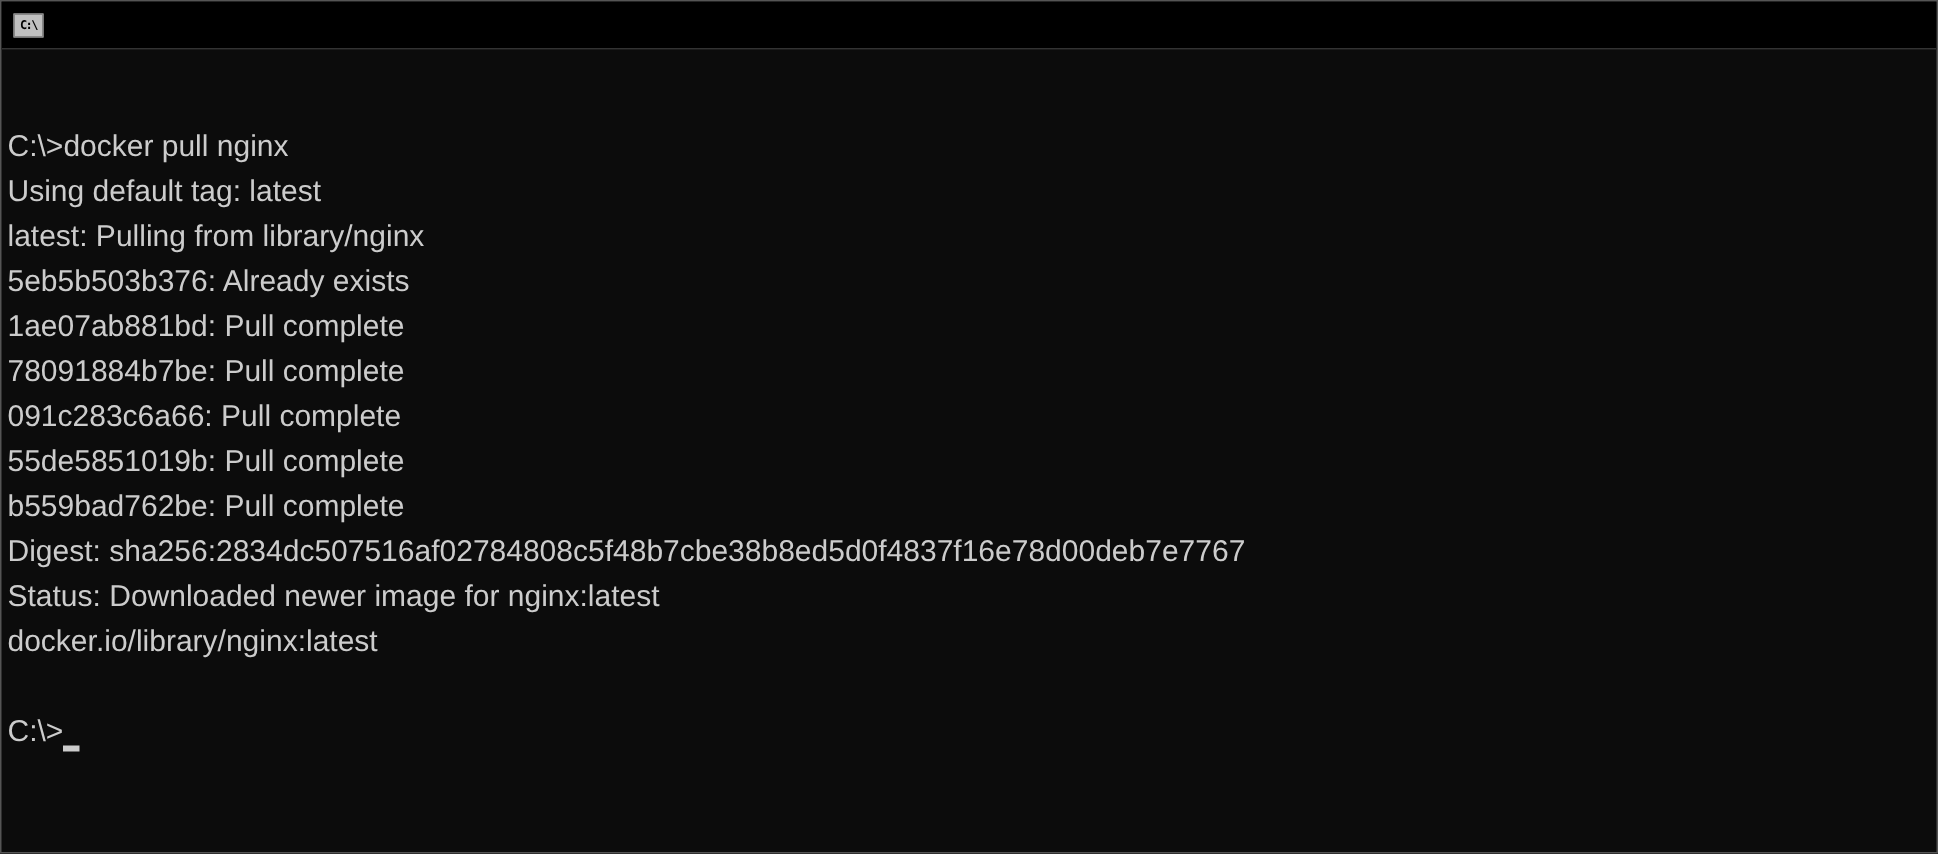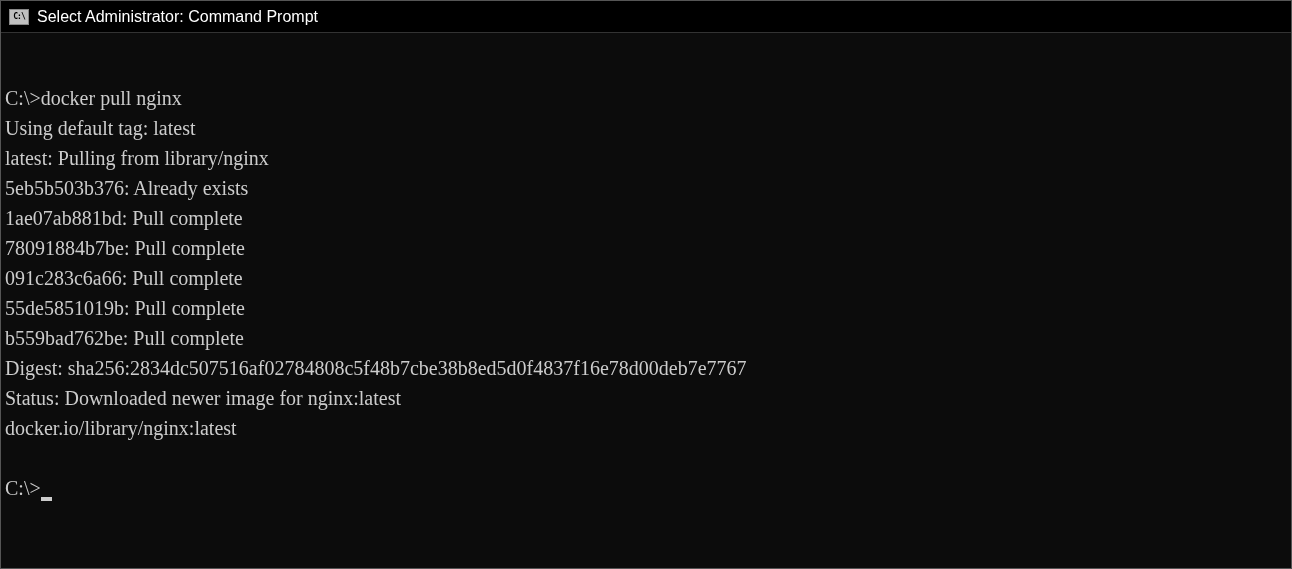--- a/index.html
+++ b/index.html
@@ -43,38 +43,37 @@
       font-family: 'Segoe UI', Tahoma, sans-serif;
       font-size: 16px;
       font-weight: 400;
     }
     .terminal {
       padding: 20px 4px 4px 4px;
       color: #cccccc;
       font-size: 20px;
       line-height: 1.5;
       white-space: pre;
-      font-family: Liberation Serif, serif;
+      font-family: Liberation Sans, sans-serif;
     }
     .line {
       display: block;
     }
     .cursor {
       display: inline-block;
       width: 11px;
       height: 4px;
       background: #cccccc;
       vertical-align: bottom;
       margin-bottom: 2px;
     }
   </style>
 </head>
 <body>
 
 <div class="titlebar">
   <div class="titlebar-icon">C:\</div>
-  <div class="titlebar-text">Select Administrator: Command Prompt</div>
 </div>
 
 <div class="terminal">
 <span class="line"><span>C:\&gt;</span><span>docker pull nginx</span></span><span class="line">Using default tag: latest</span><span class="line">latest: Pulling from library/nginx</span><span class="line">5eb5b503b376: Already exists</span><span class="line">1ae07ab881bd: Pull complete</span><span class="line">78091884b7be: Pull complete</span><span class="line">091c283c6a66: Pull complete</span><span class="line">55de5851019b: Pull complete</span><span class="line">b559bad762be: Pull complete</span><span class="line">Digest: sha256:2834dc507516af02784808c5f48b7cbe38b8ed5d0f4837f16e78d00deb7e7767</span><span class="line">Status: Downloaded newer image for nginx:latest</span><span class="line">docker.io/library/nginx:latest</span>
 <span class="line"><span>C:\&gt;</span><span class="cursor"></span></span>
 </div>
 
 </body></html>

